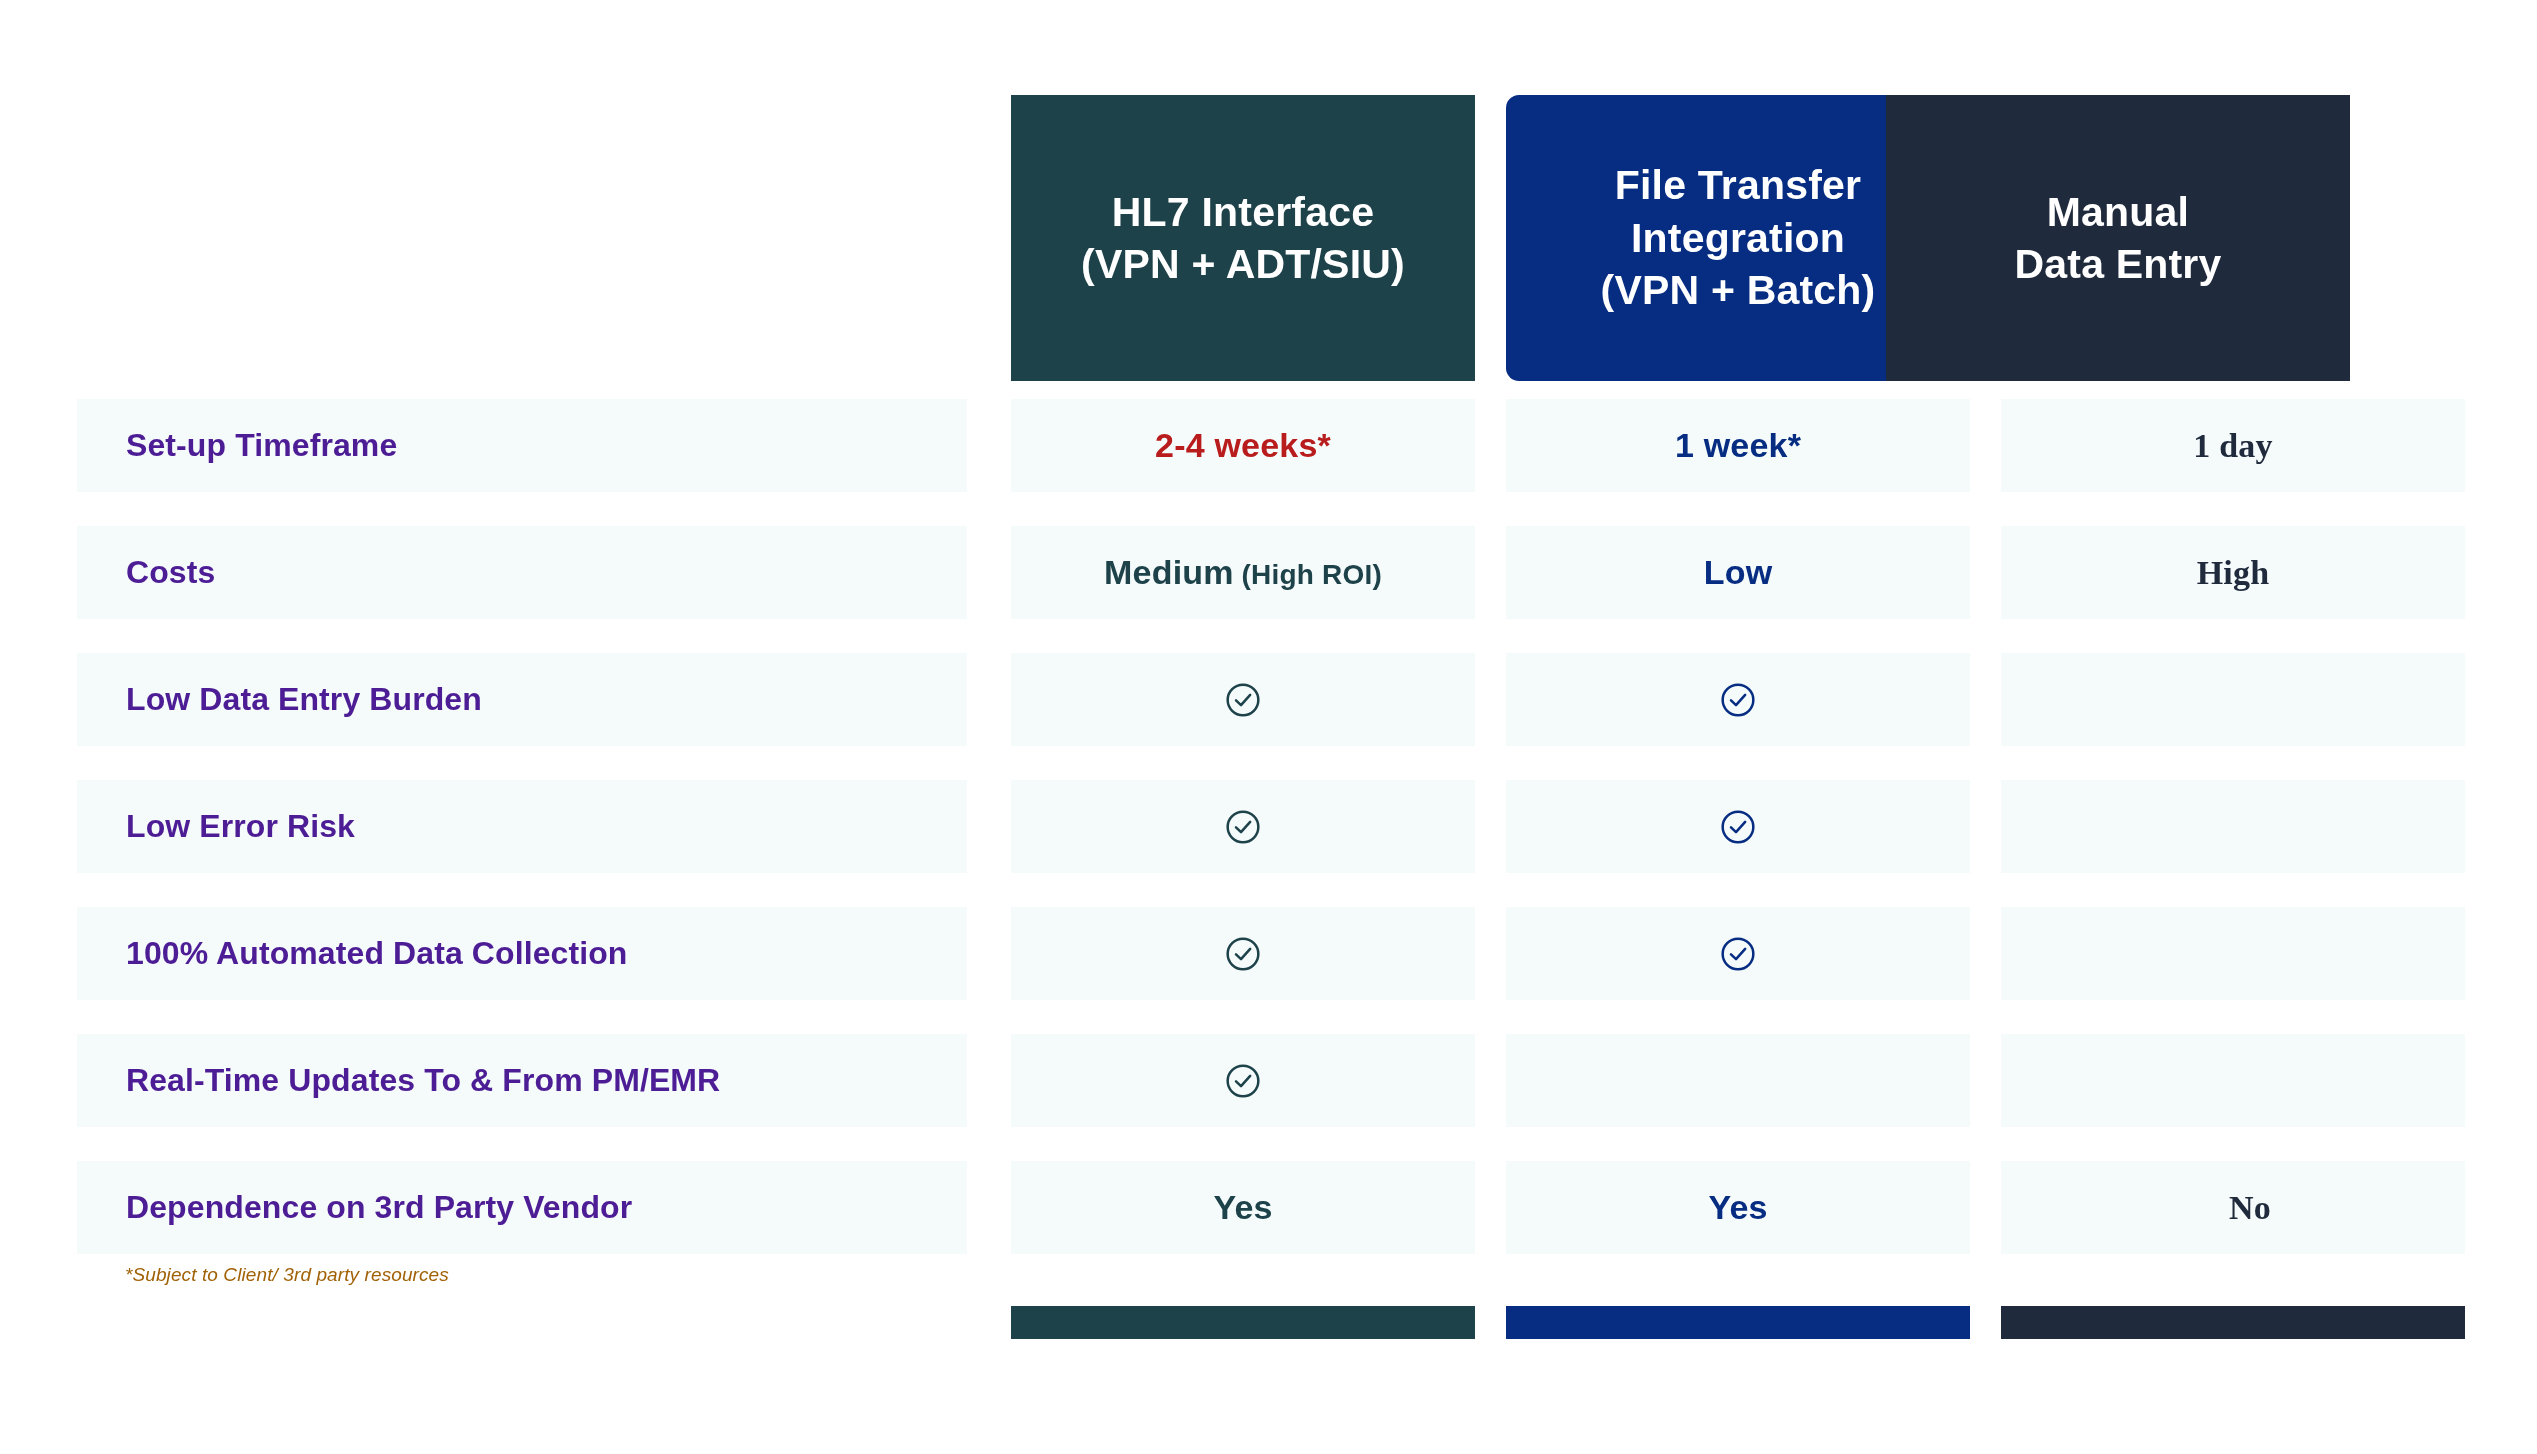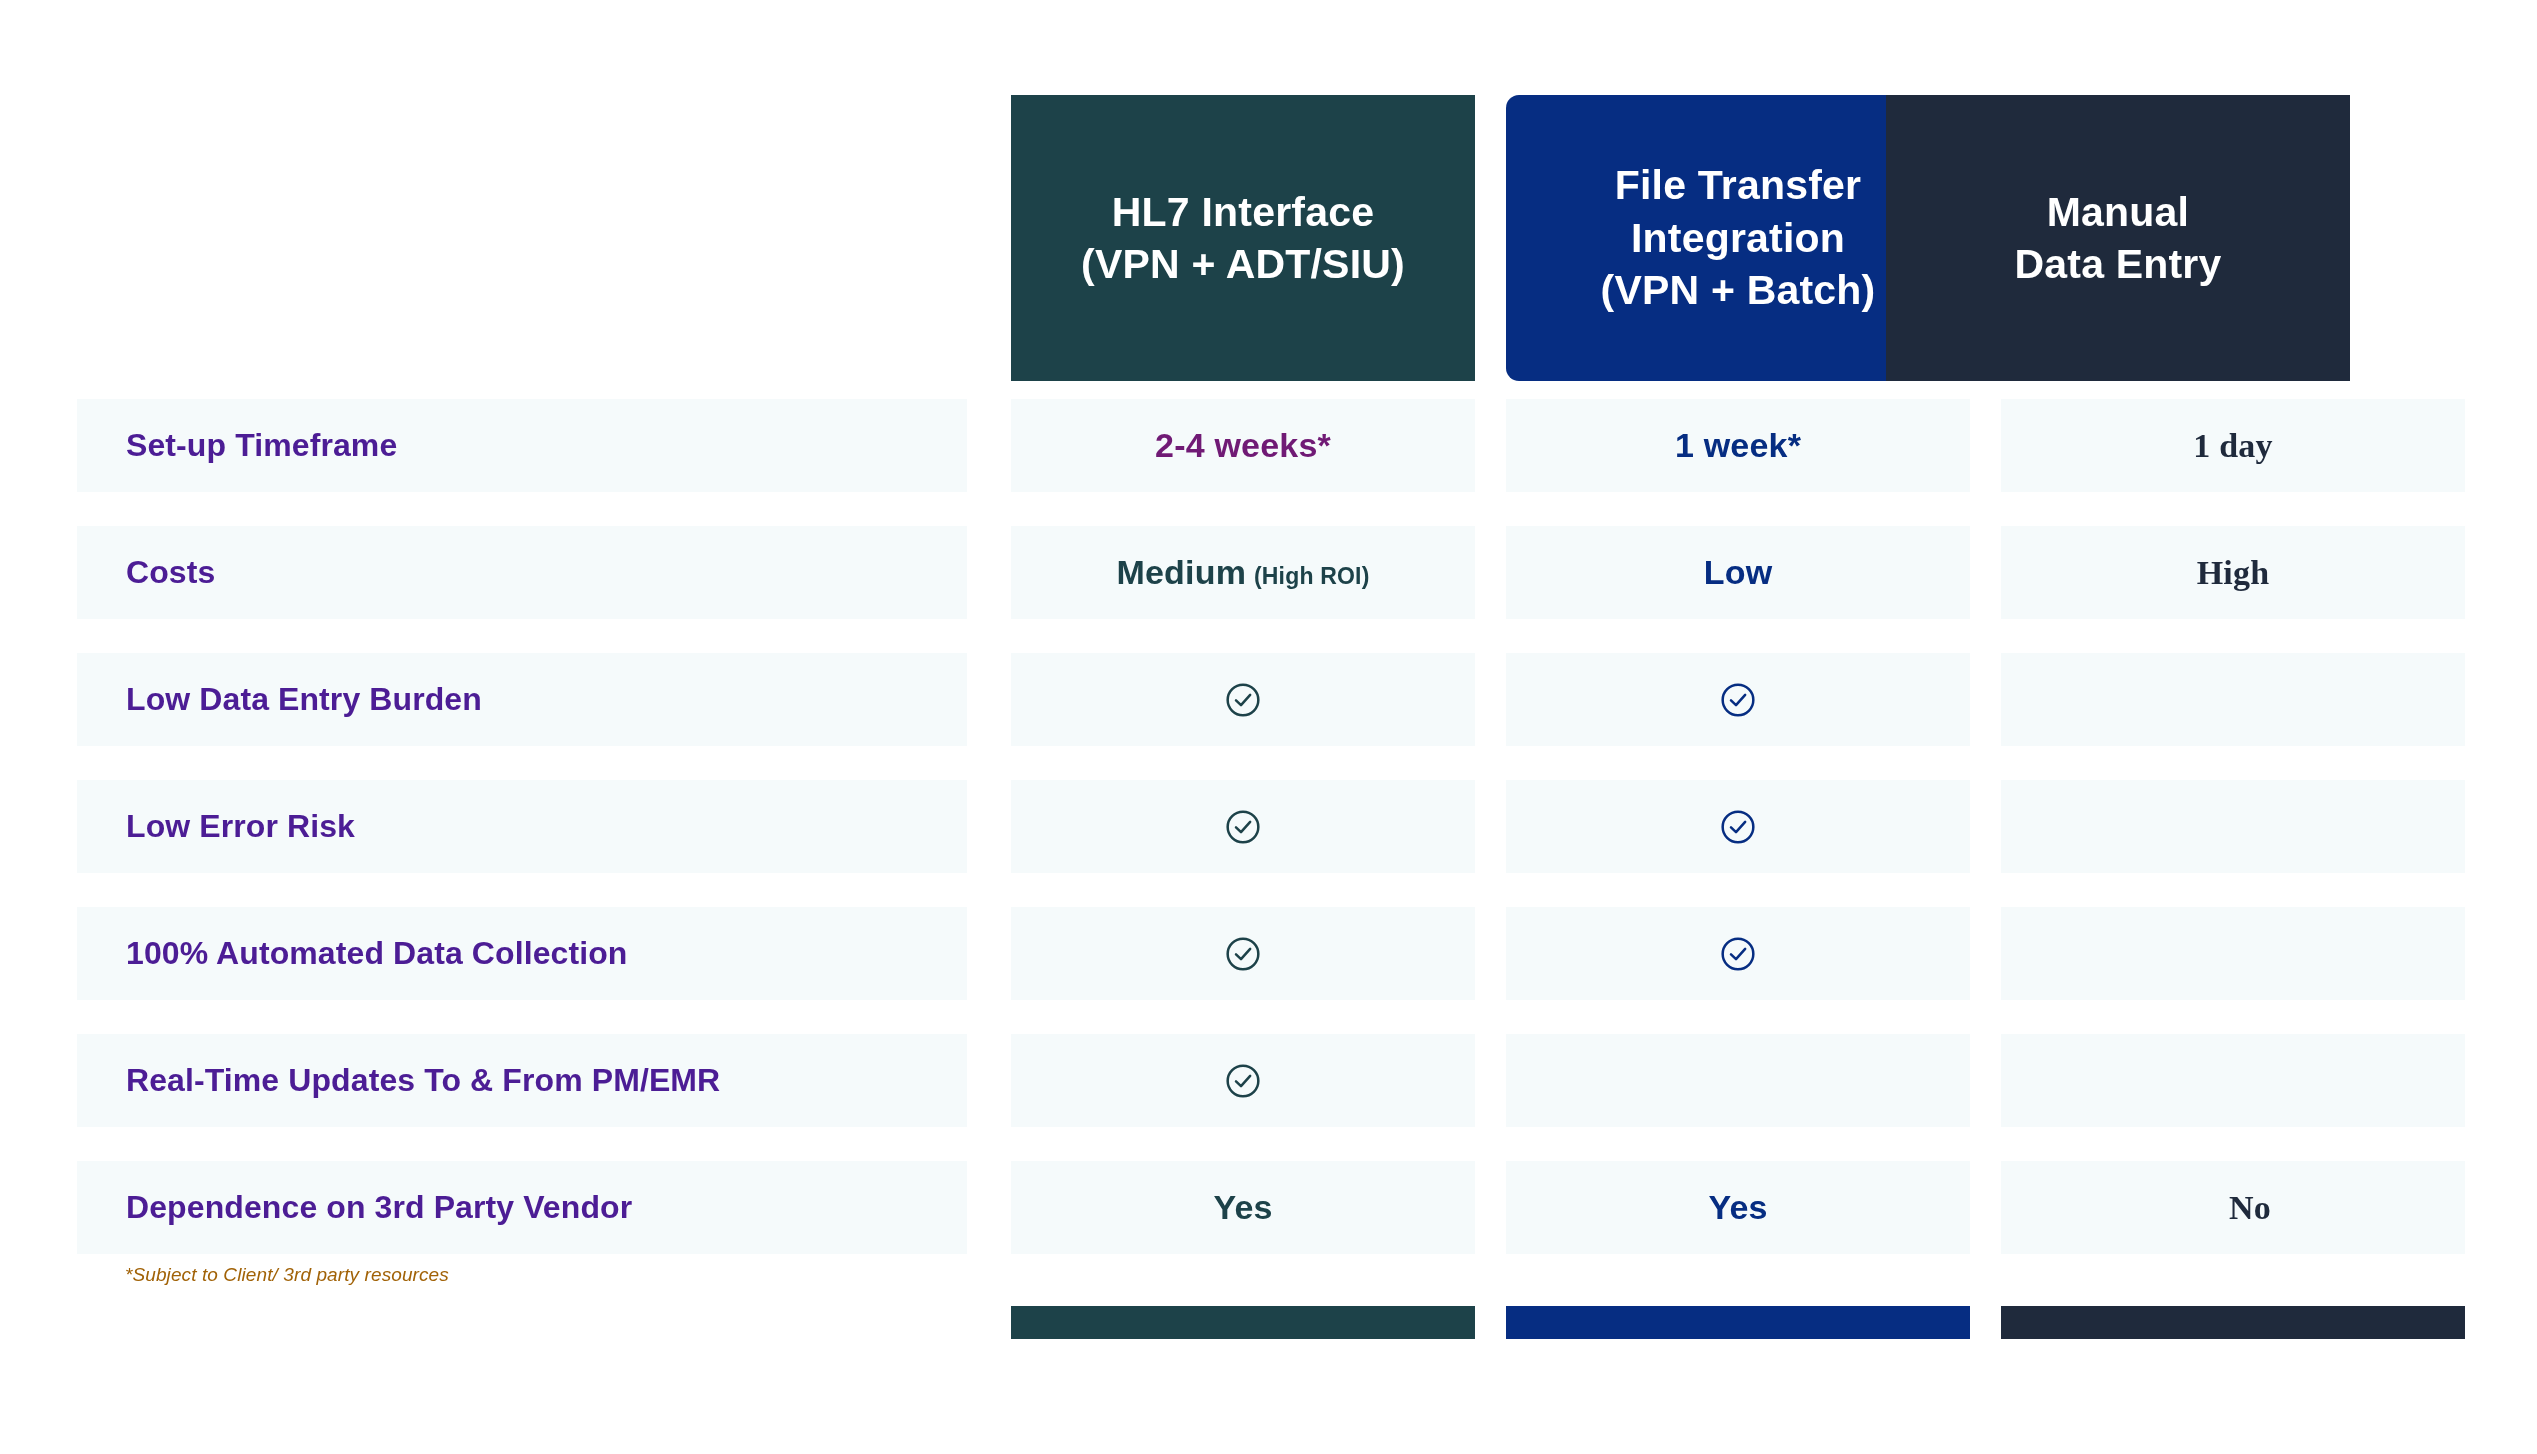--- a/index.html
+++ b/index.html
@@ -98,21 +98,21 @@
 
   .value-text {
     font-size: 34px;
     font-weight: bold;
     letter-spacing: 0.2px;
     display: inline-flex;
     align-items: baseline;
     gap: 7.8px;
   }
   .value-text .value-sub {
-    font-size: 23px;
+    font-size: 28px;
     font-weight: bold;
   }
 
   .check-icon {
     display: block;
     width: 40px;
     height: 40px;
   }
 
   
@@ -163,21 +163,21 @@
 Data Entry</div>
     </div>
   </div>
 
   <div class="rows-area">
       <div class="data-row">
         <div class="row-label">
           <span>Set-up Timeframe</span>
         </div>
         <div class="value-cell vc-1">
-          <div class="value-text" style="color: #701a75; align-items: center;">
+          <div class="value-text" style="color: #b91c1c; align-items: center;">
             <span>2-4 weeks*</span>
           </div>
         </div>
         <div class="value-cell vc-2">
           <div class="value-text" style="color: rgb(6, 45, 130);">
             <span>1 week*</span>
           </div>
         </div>
         <div class="value-cell vc-3">
           <div class="value-text" style="color: rgb(31, 42, 60);">

